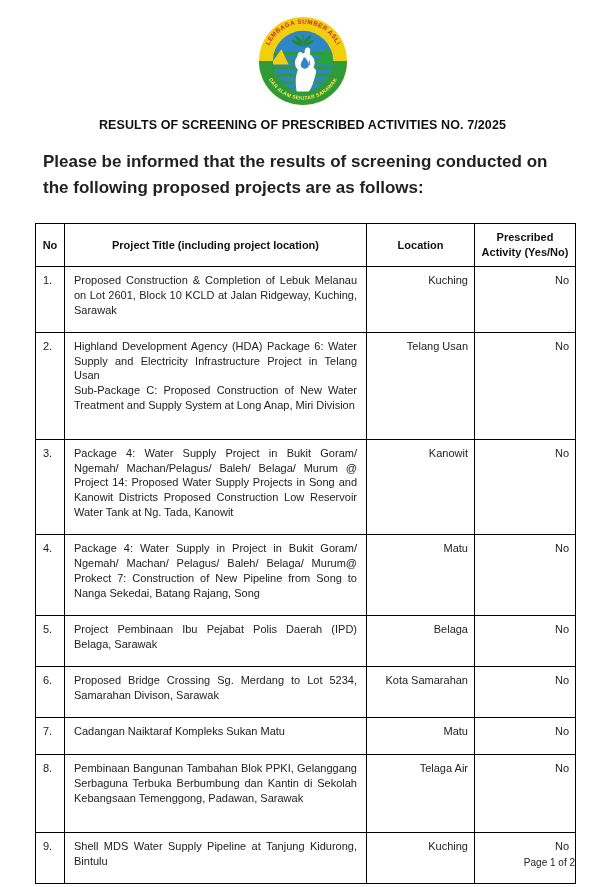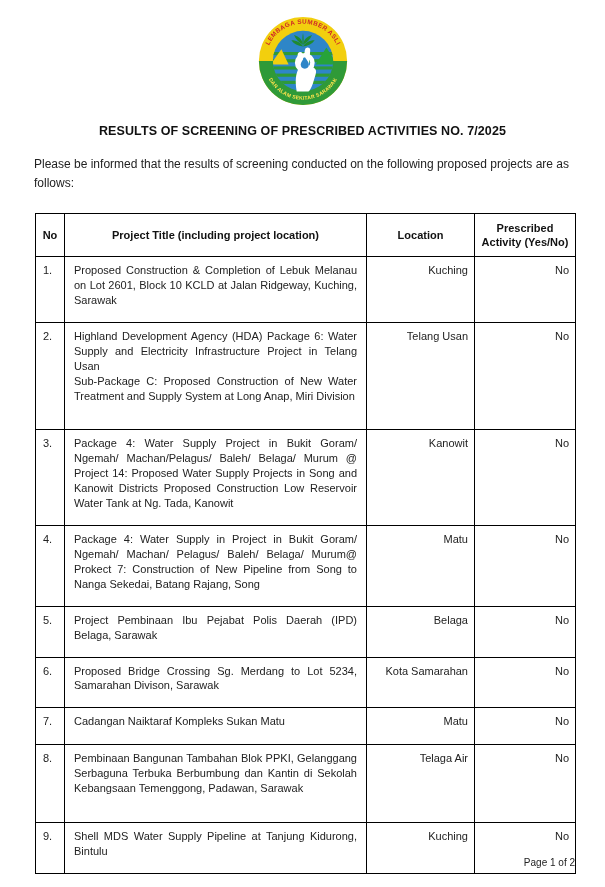--- a/index.html
+++ b/index.html
@@ -5,24 +5,24 @@
   html,body{margin:0;padding:0;}
   body{
     width:605px;height:887px;background:#ffffff;
     font-family:"Liberation Sans",sans-serif;color:#1a1a1a;
   }
   .page{position:relative;width:605px;height:887px;overflow:hidden;background:#fff;}
   .logo-wrap{display:flex;justify-content:center;padding-top:16px;}
   .logo{width:90px;height:90px;}
   .doc-title{
     text-align:center;font-weight:bold;font-size:12.5px;
-    margin-top:18px;letter-spacing:0.1px;color:#111;
+    margin-top:12px;letter-spacing:0.1px;color:#111;
   }
   .intro{
-    margin:17px 30px 0 34px;font-size:12px;line-height:1.55;color:#222;
+    margin:17px 30px 0 43px;font-size:17px;line-height:1.55;color:#222;font-weight:bold;
   }
   table.screening{
     border-collapse:collapse;table-layout:fixed;
     margin:21px 0 4px 35px;width:540px;font-size:11px;color:#222;
   }
   table.screening th,table.screening td{border:1px solid #000;}
   col.c1{width:29px;}
   col.c2{width:302px;}
   col.c3{width:108px;}
   col.c4{width:101px;}

